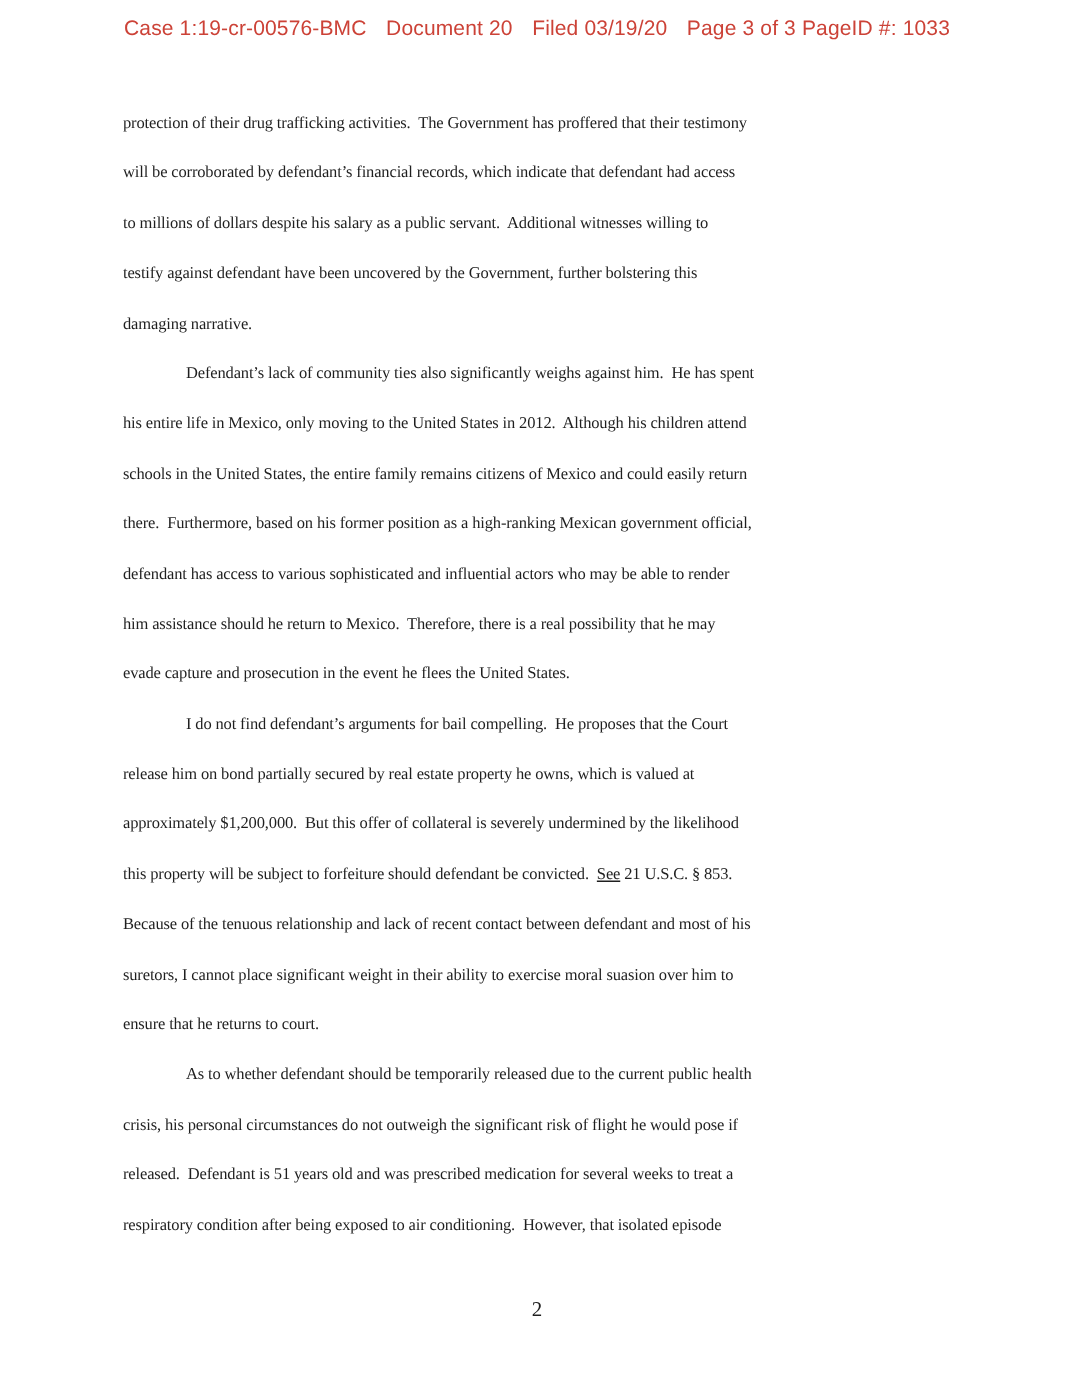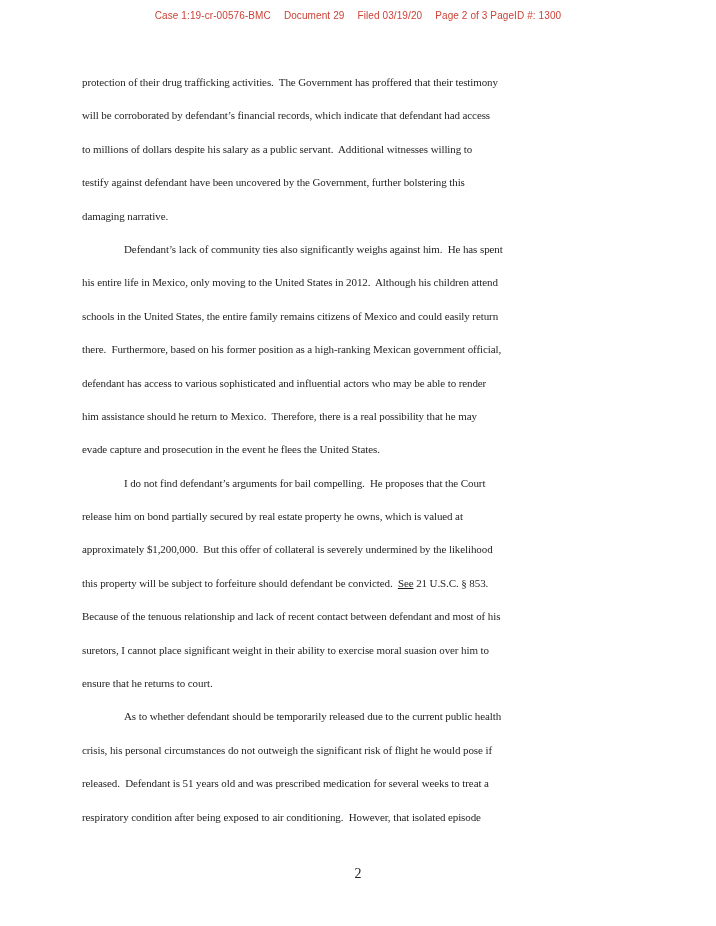--- a/index.html
+++ b/index.html
@@ -17,21 +17,21 @@
   }
   .stamp {
     position: absolute;
     top: 10px;
     left: 0;
     right: 0;
     display: flex;
     justify-content: center;
     gap: 13px;
     font-family: "Liberation Sans", sans-serif;
-    font-size: 10px;
+    font-size: 14px;
     letter-spacing: 0.1px;
     white-space: pre;
   }
   .doc-body {
     position: absolute;
     top: 66px;
     left: 82px;
     width: 560px;
     font-family: "Liberation Serif", serif;
     font-size: 11px;
@@ -56,16 +56,16 @@
     right: 0;
     text-align: center;
     font-family: "Liberation Serif", serif;
     font-size: 14px;
   }
 </style>
 </head>
 <body>
 
 <div class="page" style="background: rgb(255, 255, 255); color: rgb(31, 31, 31);">
-  <div class="stamp" style="color: rgb(204, 66, 55);"><span>Case 1:19-cr-00576-BMC</span><span>Document 29</span><span>Filed 03/19/20</span><span>Page 2 of 3 PageID #: 1300</span></div>
+  <div class="stamp" style="color: rgb(204, 66, 55);"><span>Case 1:19-cr-00576-BMC</span><span>Document 20</span><span>Filed 03/19/20</span><span>Page 3 of 3 PageID #: 1033</span></div>
   <div class="doc-body"><div class="doc-line">protection of their drug trafficking activities.  The Government has proffered that their testimony</div><div class="doc-line">will be corroborated by defendant’s financial records, which indicate that defendant had access</div><div class="doc-line">to millions of dollars despite his salary as a public servant.  Additional witnesses willing to</div><div class="doc-line">testify against defendant have been uncovered by the Government, further bolstering this</div><div class="doc-line">damaging narrative.</div><div class="doc-line indent">Defendant’s lack of community ties also significantly weighs against him.  He has spent</div><div class="doc-line">his entire life in Mexico, only moving to the United States in 2012.  Although his children attend</div><div class="doc-line">schools in the United States, the entire family remains citizens of Mexico and could easily return</div><div class="doc-line">there.  Furthermore, based on his former position as a high-ranking Mexican government official,</div><div class="doc-line">defendant has access to various sophisticated and influential actors who may be able to render</div><div class="doc-line">him assistance should he return to Mexico.  Therefore, there is a real possibility that he may</div><div class="doc-line">evade capture and prosecution in the event he flees the United States.</div><div class="doc-line indent">I do not find defendant’s arguments for bail compelling.  He proposes that the Court</div><div class="doc-line">release him on bond partially secured by real estate property he owns, which is valued at</div><div class="doc-line">approximately $1,200,000.  But this offer of collateral is severely undermined by the likelihood</div><div class="doc-line"><span>this property will be subject to forfeiture should defendant be convicted.  </span><span class="underline">See</span><span> 21 U.S.C. § 853.</span></div><div class="doc-line">Because of the tenuous relationship and lack of recent contact between defendant and most of his</div><div class="doc-line">suretors, I cannot place significant weight in their ability to exercise moral suasion over him to</div><div class="doc-line">ensure that he returns to court.</div><div class="doc-line indent">As to whether defendant should be temporarily released due to the current public health</div><div class="doc-line">crisis, his personal circumstances do not outweigh the significant risk of flight he would pose if</div><div class="doc-line">released.  Defendant is 51 years old and was prescribed medication for several weeks to treat a</div><div class="doc-line">respiratory condition after being exposed to air conditioning.  However, that isolated episode</div></div>
   <div class="page-footer">2</div>
 </div>
 
 </body></html>

